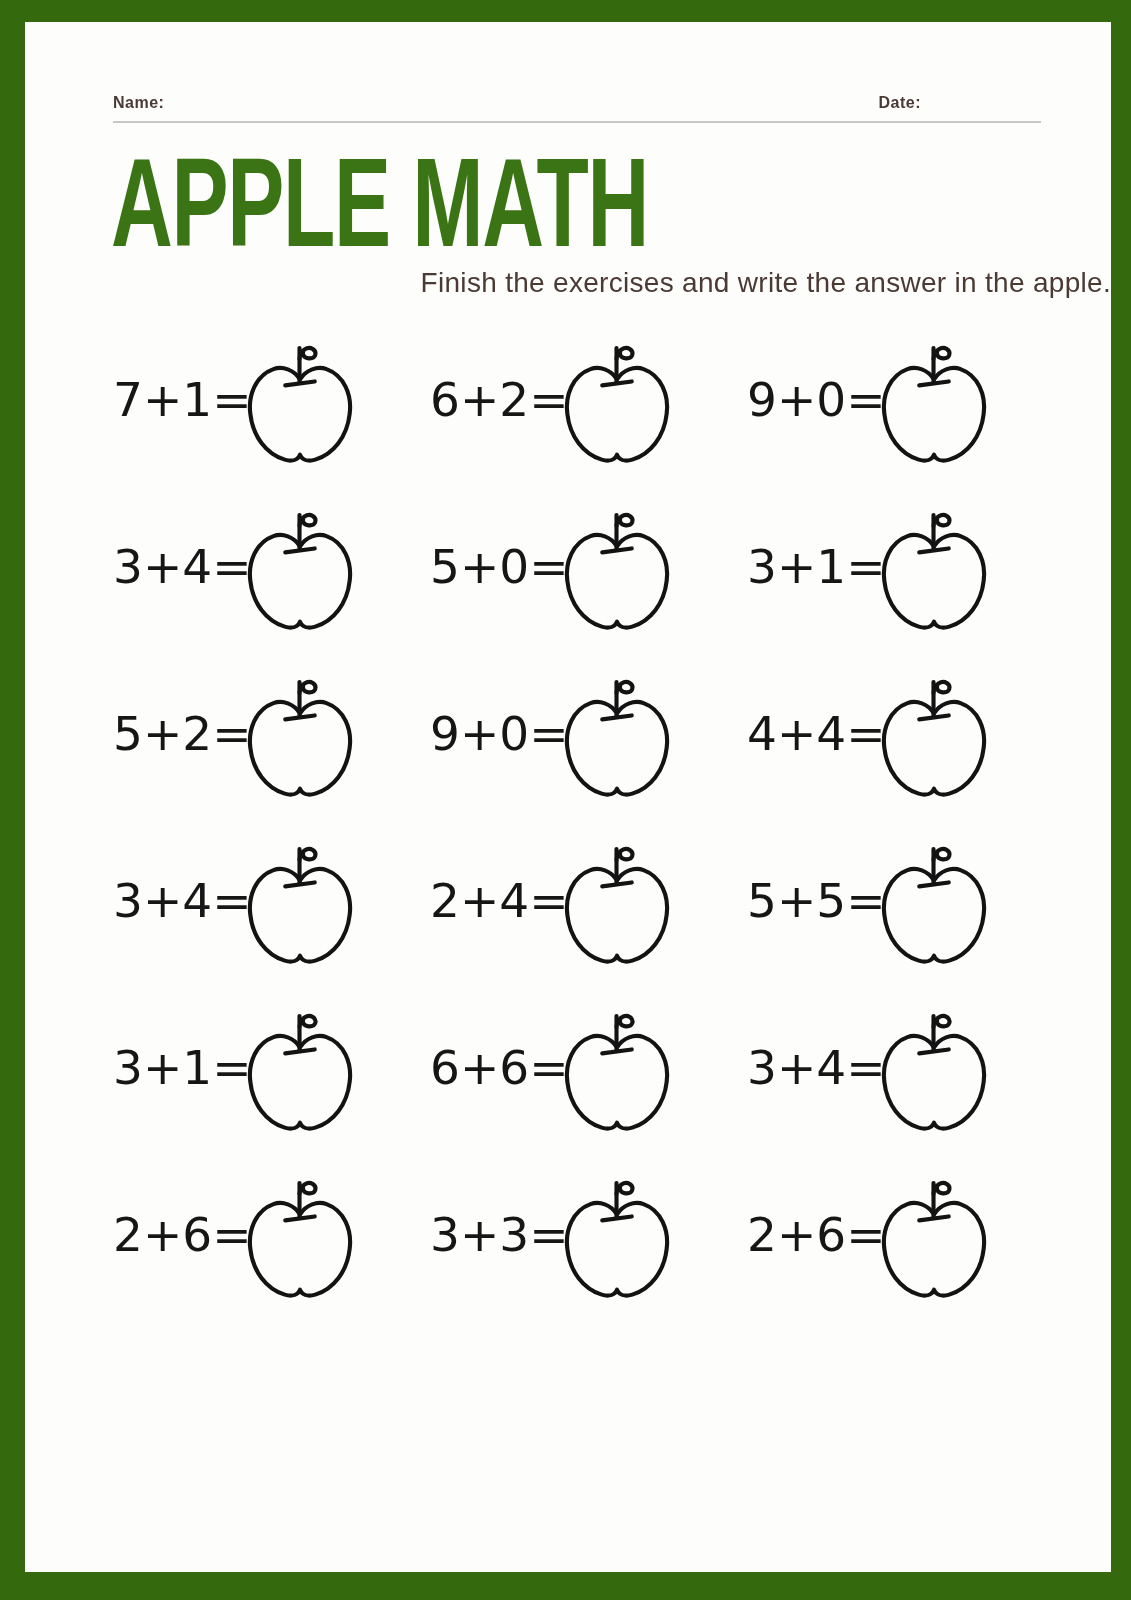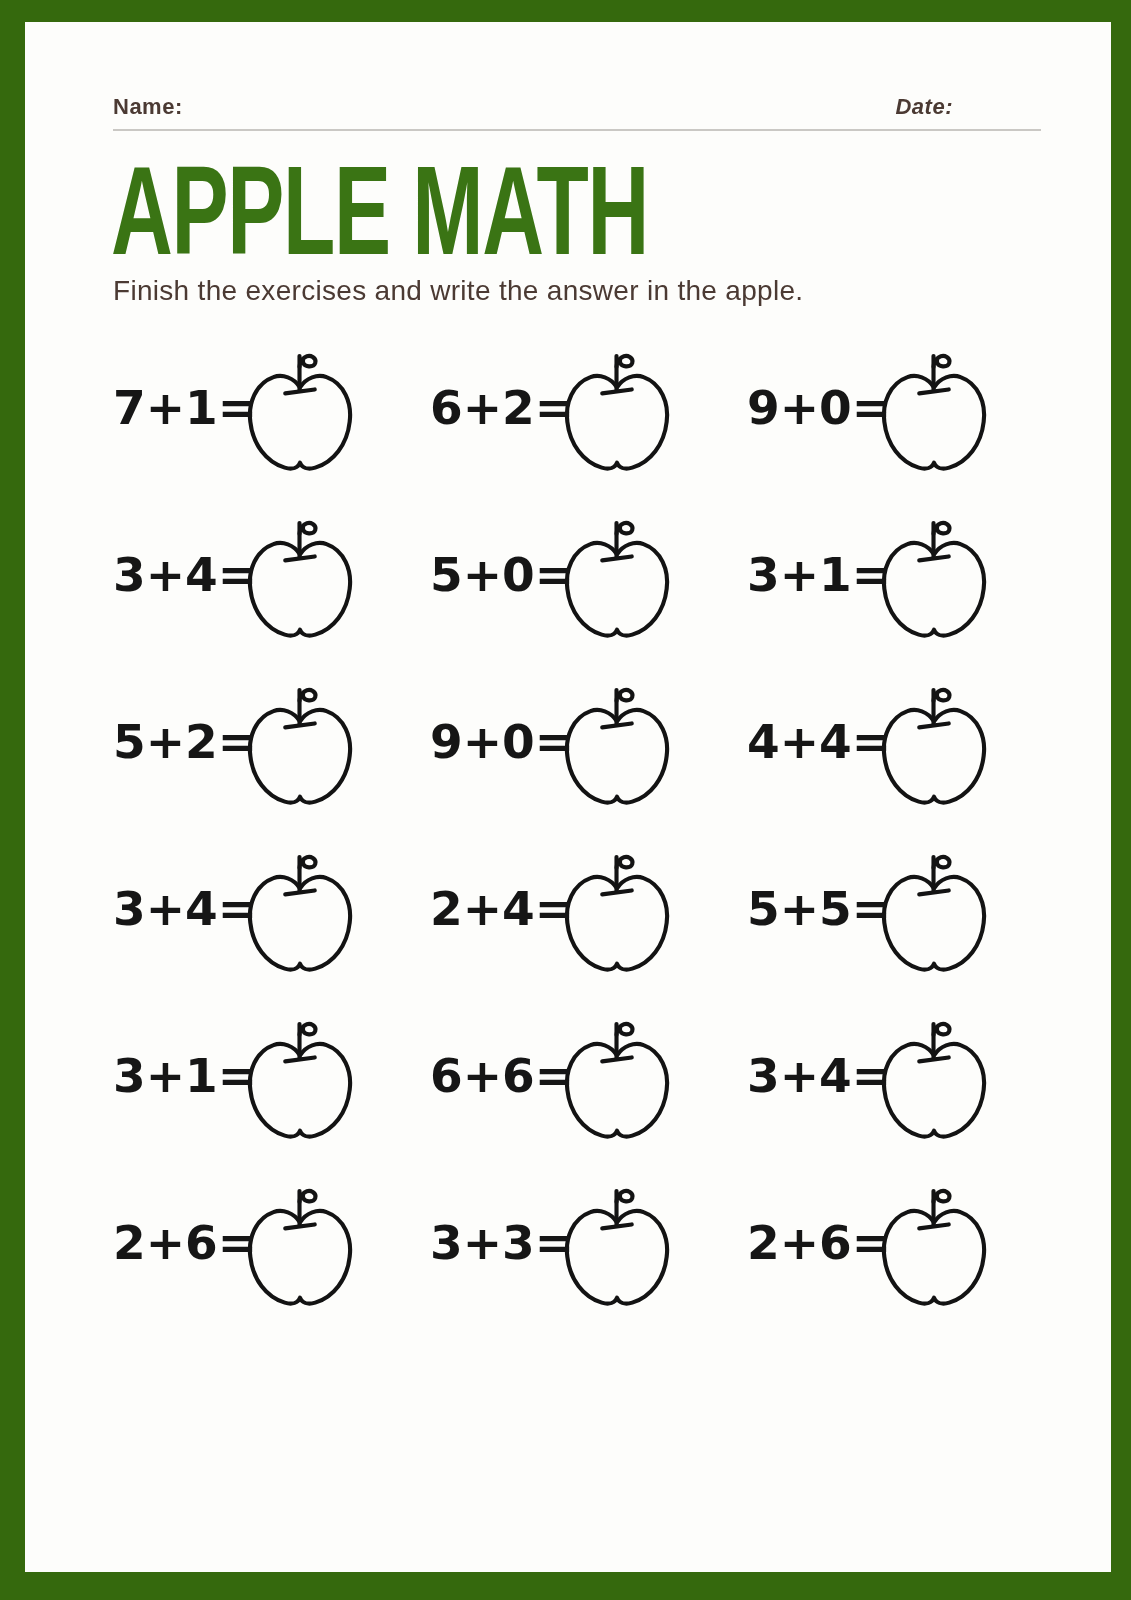--- a/index.html
+++ b/index.html
@@ -14,62 +14,63 @@
     top:22px;left:25px;right:20px;bottom:28px;
     background:#fdfdfb;
   }
   
   .header-row{
     margin:72px 70px 0 88px;
     padding-bottom:9px;
     border-bottom:2px solid #cac8c4;
     display:flex;
     align-items:baseline;
-    font-size:22px;
+    font-size:16px;
     font-weight:bold;
     color:#4b3a33;
     letter-spacing:0.5px;
   }
-  .date-label{ margin-left:auto; margin-right:88px;font-style:italic; }
+  .date-label{ margin-left:auto; margin-right:120px; }
 
   
   .title{
     margin:17px 0 0 86px;
     font-size:126px;
     line-height:1;
     font-weight:900;
     color:#3a7414;
     letter-spacing:-2px;
     transform:scaleX(0.68);
     transform-origin:left center;
     white-space:nowrap;
   }
   .subtitle{
     margin:0 0 0 88px;
     font-size:28px;
     line-height:34px;
     color:#4b3a33;
     letter-spacing:0.3px;
+    text-align:right;
   }
 
   
   .grid{
     margin:23px 0 0 88px;
     display:grid;
     grid-template-columns:317px 317px 317px;
     grid-auto-rows:167px;
   }
   .cell{
     display:flex;
     align-items:center;
   }
   .eq{
     width:128px;
     font-size:47px;
-    font-weight:bold;
+    font-weight:normal;
     color:#161616;
     font-family:"DejaVu Sans",sans-serif;
     letter-spacing:0px;
     transform:translateY(-7px);
     white-space:nowrap;
   }
   .apple{
     width:118px;
     height:130px;
     flex:0 0 auto;

